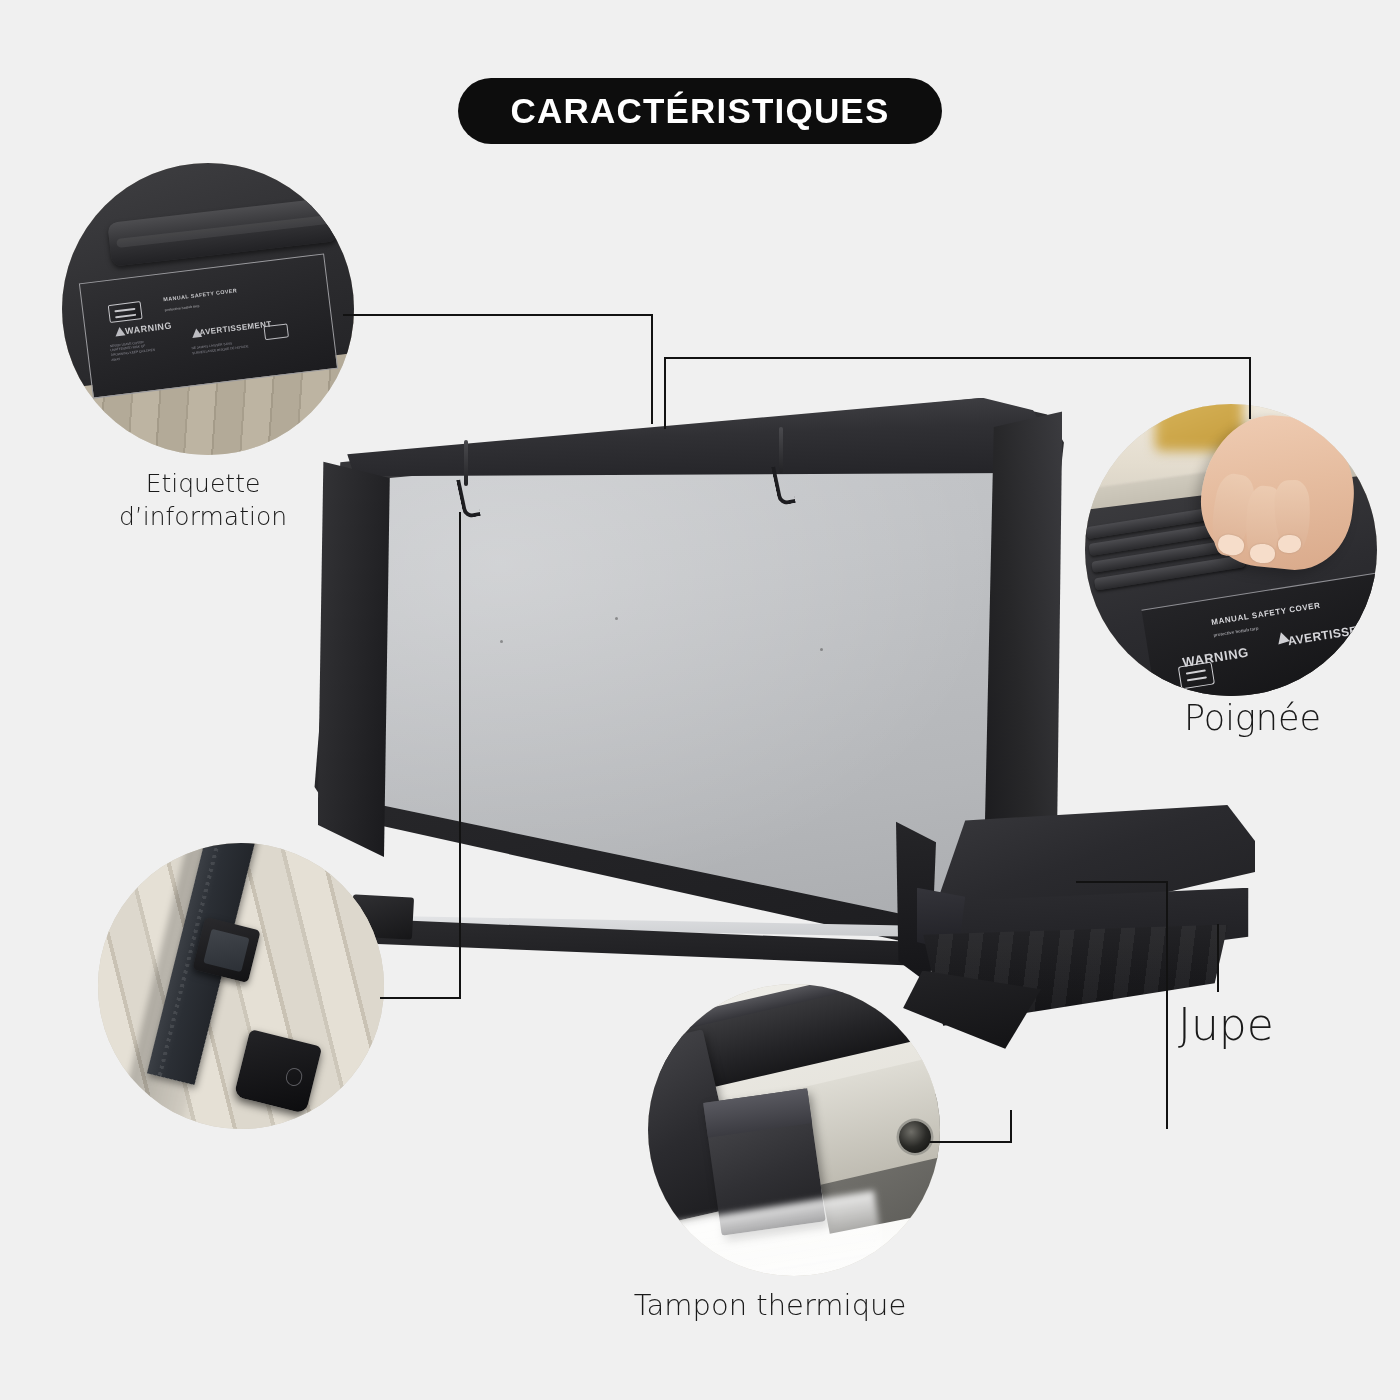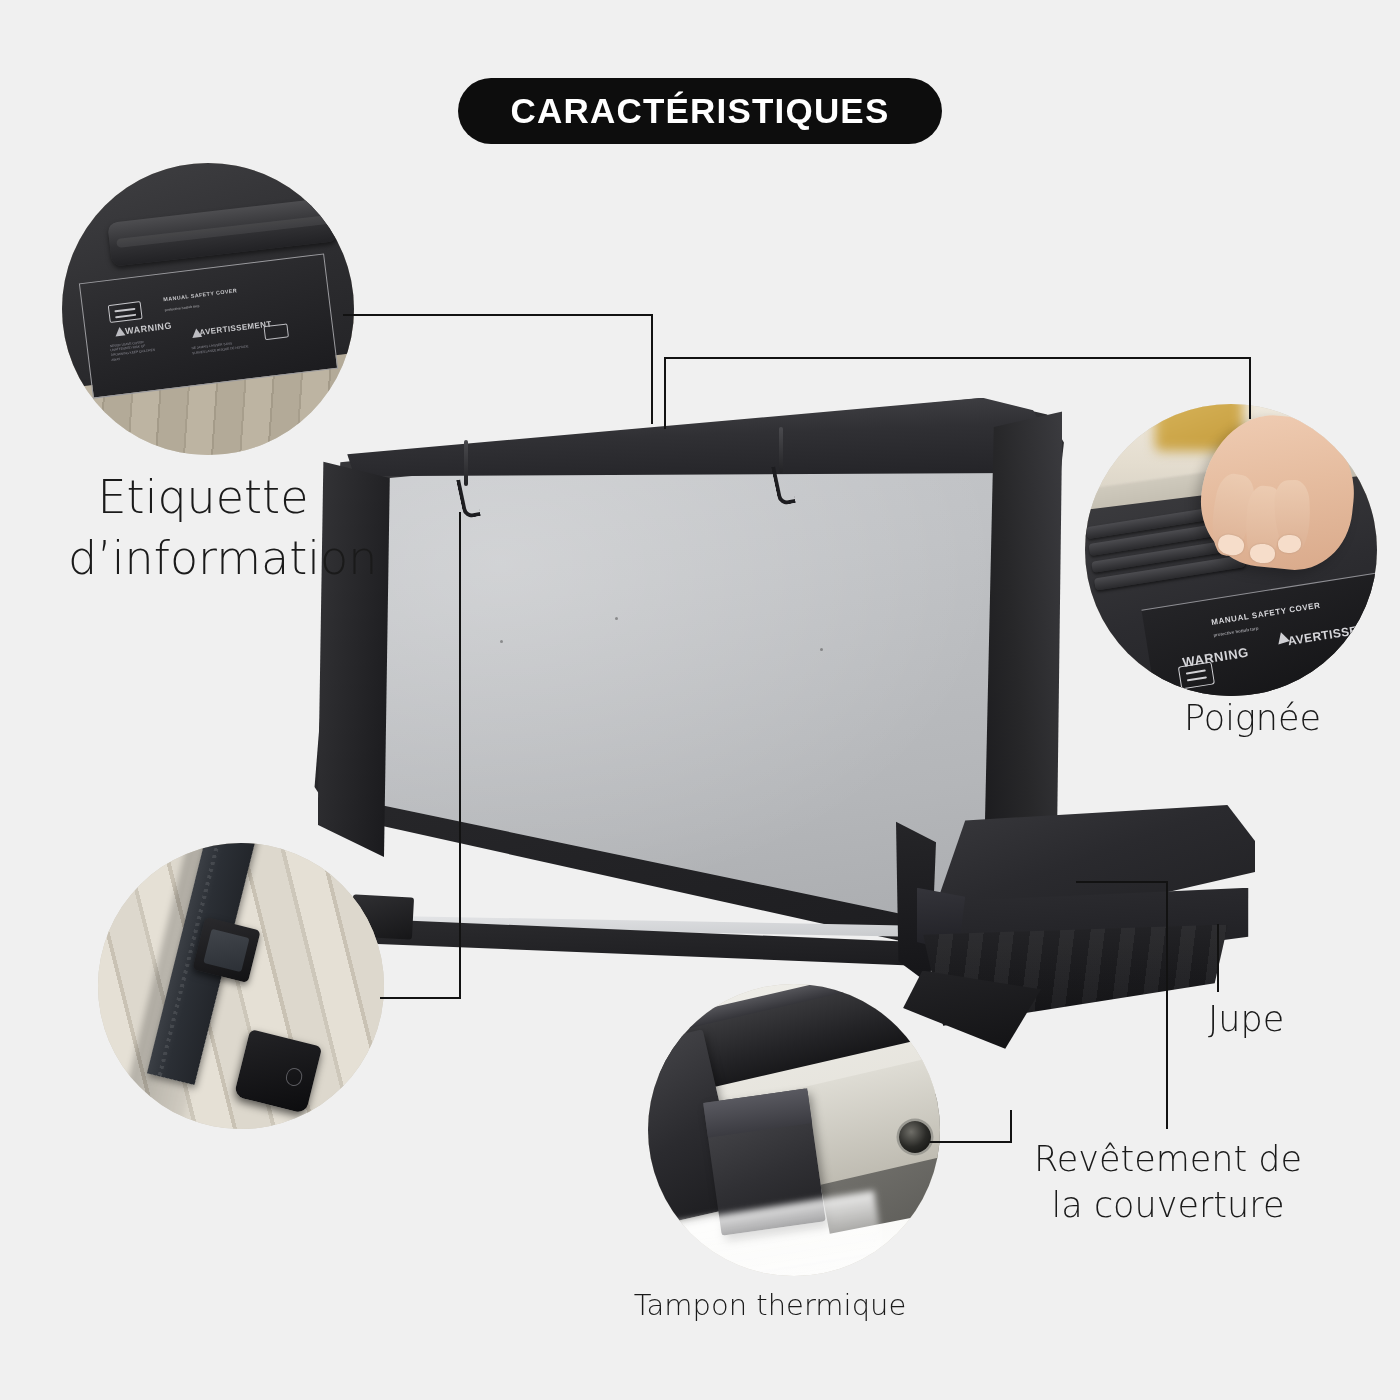--- a/index.html
+++ b/index.html
@@ -23,25 +23,25 @@
     color:#ffffff;font-size:35px;font-weight:bold;letter-spacing:1.2px;
     font-family:"Liberation Sans", sans-serif;
   }
 
   
   .callout{
     position:absolute;color:#1a1a1a;font-weight:300;
     font-family:"DejaVu Sans", sans-serif;
     line-height:1.32;white-space:pre-line;
   }
-  #label-etiquette{left:68px;top:467px;width:270px;text-align:center;font-size:46px;}
+  #label-etiquette{left:68px;top:467px;width:270px;text-align:center;font-size:25px;}
   #label-poignee{left:1160px;top:695px;width:185px;text-align:center;font-size:35px;}
   #label-sangle{left:95px;top:1148px;width:300px;text-align:center;font-size:35px;}
   #label-tampon{left:595px;top:1286px;width:350px;text-align:center;font-size:29px;}
-  #label-jupe{left:1178px;top:996px;width:140px;text-align:left;font-size:35px;margin-left:30px;}
+  #label-jupe{left:1178px;top:996px;width:140px;text-align:left;font-size:44px;}
   #label-revcouv{left:1028px;top:1136px;width:280px;text-align:center;font-size:35px;}
   #label-revint{left:498px;top:656px;width:370px;text-align:left;font-size:33px;color:#171717;}
 
   
   .ln{position:absolute;background:#121212;}
   .lnh{height:2px;}
   .lnv{width:2px;}
 
   
   .circle{
@@ -543,16 +543,14 @@
 d’information</div>
 
   <div class="callout" id="label-poignee">Poignée</div>
 
 
 
   <div class="callout" id="label-tampon">Tampon thermique</div>
 
   <div class="callout" id="label-jupe">Jupe</div>
 
-  <div class="callout" id="label-revcouv">Revêtement de
-la couverture</div>
 
 </div>
 
 </body></html>

